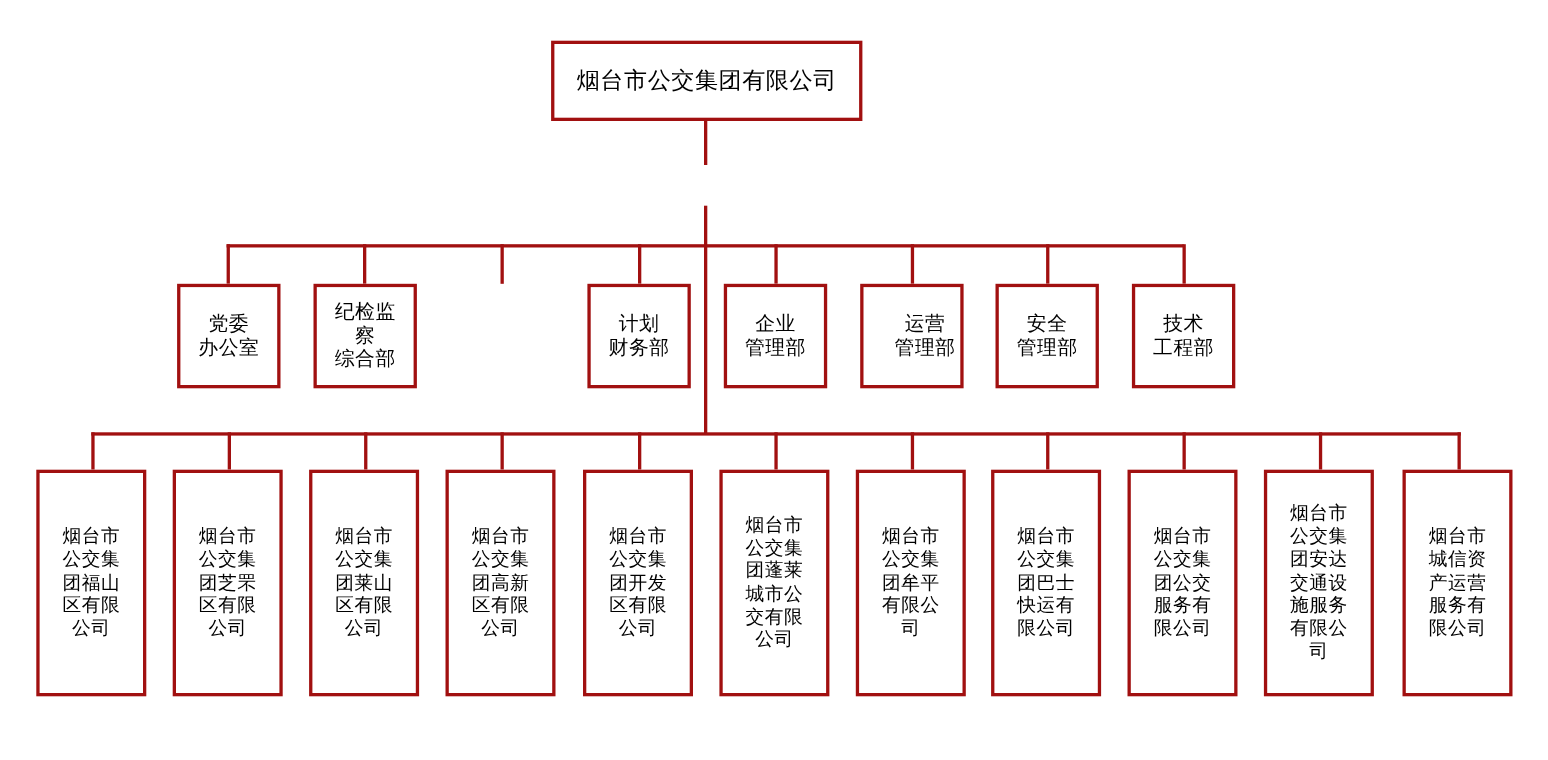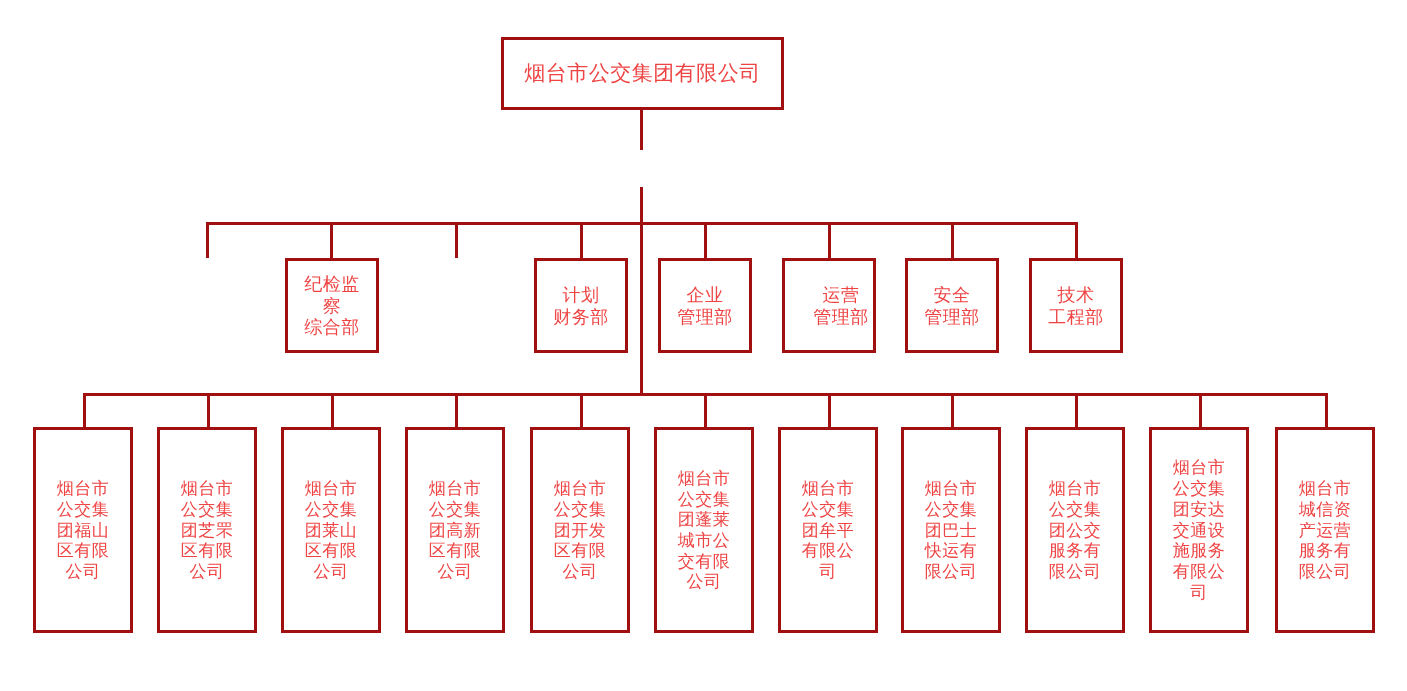--- a/index.html
+++ b/index.html
@@ -17,21 +17,21 @@
     background: #ffffff;
     overflow: hidden;
   }
 
   
   .node {
     position: absolute;
     box-sizing: border-box;
     border: 3px solid #a11010;
     background: #ffffff;
-    color: #ef4444;
+    color: #000000;
     display: flex;
     align-items: center;
     justify-content: center;
     text-align: center;
     line-height: 1.22;
     letter-spacing: 0.5px;
     z-index: 3;
   }
   .node-root {
     font-size: 21px;
@@ -94,20 +94,23 @@
   <div class="conn conn-v" style="left:951px; top:393px; height:34px;"></div>
   <div class="conn conn-v" style="left:1075px; top:393px; height:34px;"></div>
   <div class="conn conn-v" style="left:1199px; top:393px; height:34px;"></div>
   <div class="conn conn-v" style="left:1325px; top:393px; height:34px;"></div>
 
   <div class="node node-root" style="left:501px; top:37px; width:283px; height:73px;">
     <span class="label">烟台市公交集团有限公司</span>
   </div>
 
 
+  <div class="node node-dept" style="left:161px; top:258px; width:94px; height:95px;">
+    <span class="label">党委<br>办公室</span>
+  </div>
   <div class="node node-dept" style="left:285px; top:258px; width:94px; height:95px;">
     <span class="label">纪检监<br>察<br>综合部</span>
   </div>
   <div class="node node-dept" style="left:534px; top:258px; width:94px; height:95px;align-items:center;">
     <span class="label">计划<br>财务部</span>
   </div>
   <div class="node node-dept" style="left:658px; top:258px; width:94px; height:95px;">
     <span class="label">企业<br>管理部</span>
   </div>
   <div class="node node-dept" style="left:782px; top:258px; width:94px; height:95px;padding-left:24px;">

